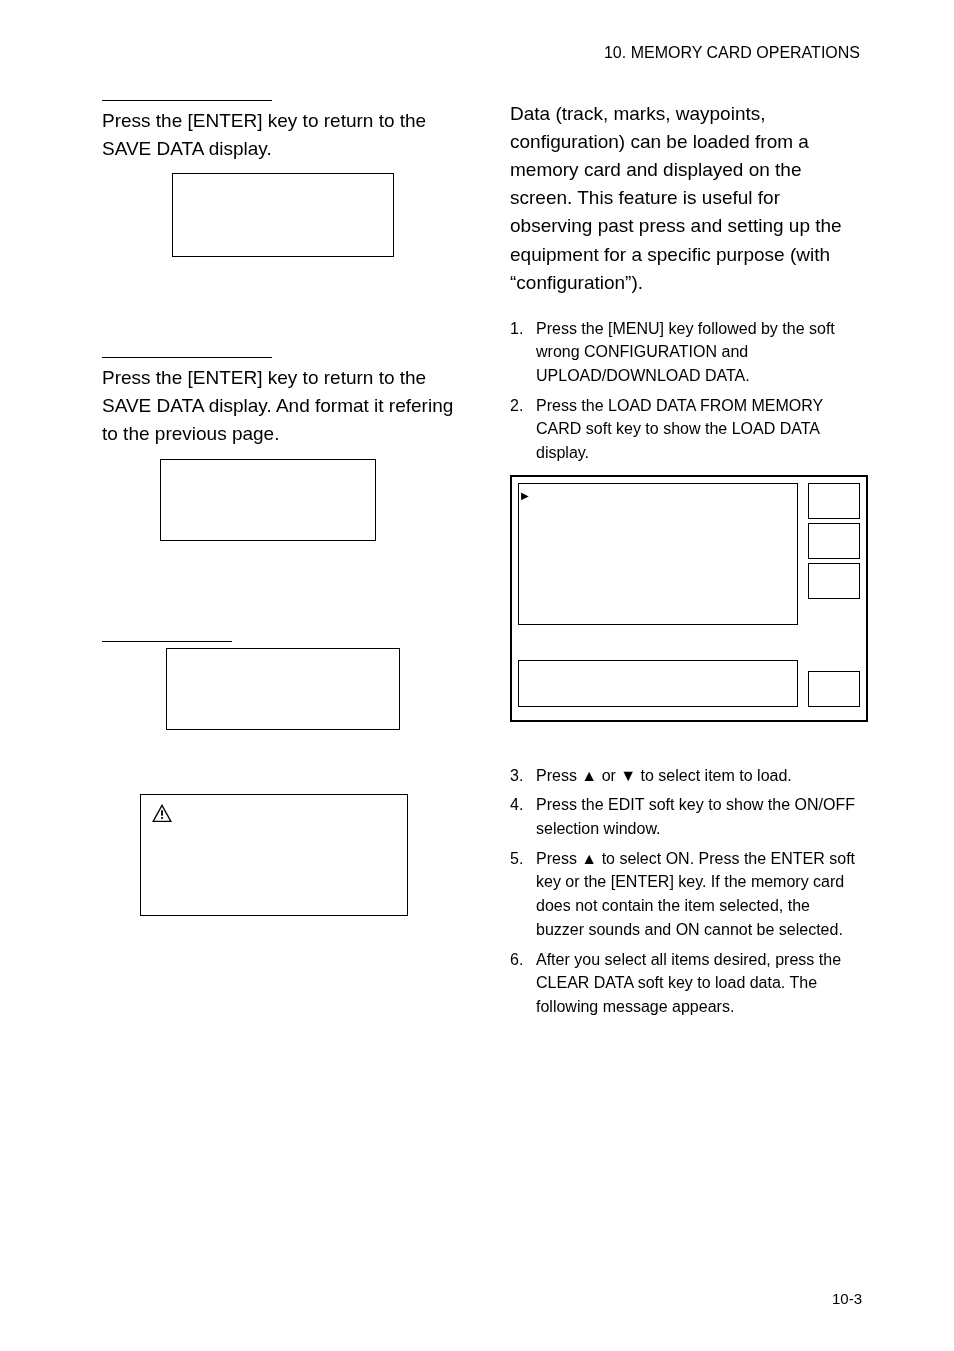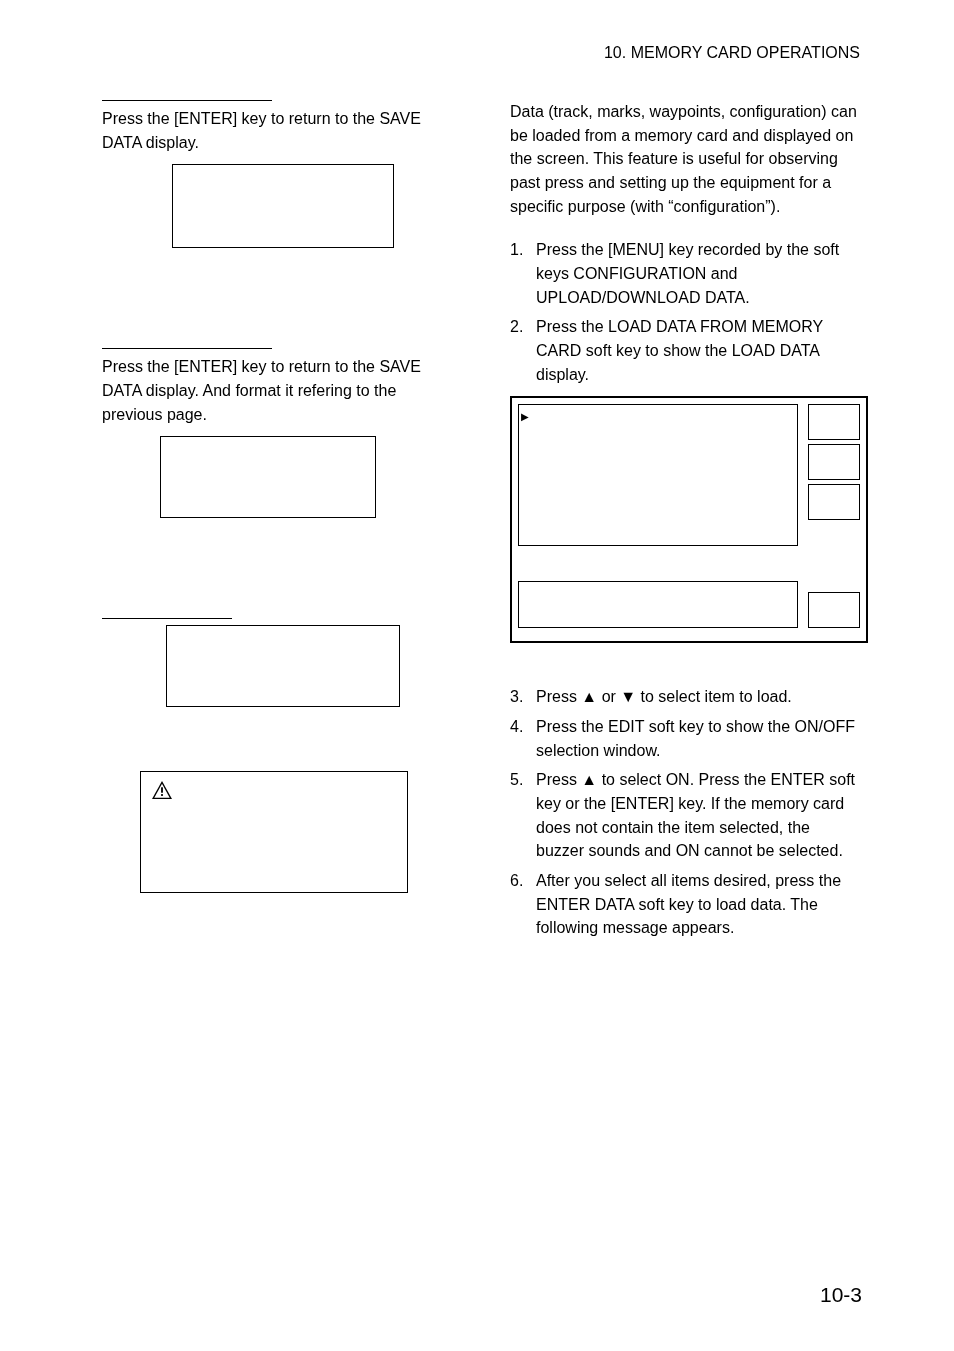--- a/index.html
+++ b/index.html
@@ -4,21 +4,21 @@
 <style>
 body{margin:0;font-family:Arial,Helvetica,sans-serif;-webkit-font-smoothing:antialiased;-moz-osx-font-smoothing:grayscale}
 .page{width:954px;height:1351px;box-sizing:border-box;padding:44px 92px 88px 102px;position:relative}
 .header{text-align:right;font-size:16px;margin-bottom:38px;padding-right:2px}
 .cols{display:flex;gap:56px}
 .col{flex:1;min-width:0}
 .rule{border:none;border-top:1px solid #000;margin:0 0 6px 0}
 .rule-sm{width:170px}
 .rule-md{width:170px}
 .rule-lg{width:130px}
-.para{font-size:16px;line-height:1.48;margin:0 0 10px 0}
+.para{font-size:19px;line-height:1.48;margin:0 0 10px 0}
 .box{border:1px solid #000;box-sizing:border-box}
 .box1{width:222px;height:84px;margin-left:70px;margin-bottom:100px}
 .box2{width:216px;height:82px;margin-left:58px;margin-bottom:100px}
 .box3{width:234px;height:82px;margin-left:64px;margin-bottom:64px}
 .box4{width:268px;height:122px;margin-left:38px;padding:8px 10px}
 .warn-icon{display:inline-block}
 .warn-icon svg{width:22px;height:20px;display:block}
 .list{margin:0 0 10px 0;padding:0;font-size:16px;line-height:1.48}
 .list li{list-style:none;display:flex;margin-bottom:6px}
 .list li .num{flex:0 0 26px}
@@ -26,21 +26,21 @@
 .load-panel{border:2px solid #000;width:358px;height:247px;box-sizing:border-box;padding:6px 6px;position:relative;margin-bottom:42px}
 .lp-top{display:flex;gap:10px;height:142px}
 .lp-left{border:1px solid #000;flex:1;padding:4px 6px;position:relative}
 .lp-arrow{position:absolute;top:6px;left:2px;font-size:10px}
 .lp-right{width:52px;display:flex;flex-direction:column;gap:4px}
 .lp-sk{border:1px solid #000;height:34px}
 .lp-bottom{display:flex;gap:10px;margin-top:12px;align-items:flex-end;height:70px}
 .lp-bl{border:1px solid #000;flex:1;height:45px}
 .lp-br{width:52px}
 .lp-br .lp-sk{height:34px}
-.pagenum{position:absolute;bottom:44px;right:92px;font-size:21px}
+.pagenum{position:absolute;bottom:44px;right:92px;font-size:15px}
 </style>
 </head>
 <body>
 
 <div class="page">
   <div class="header">10.  MEMORY  CARD  OPERATIONS</div>
   <div class="cols">
     <div class="col">
 
       <hr class="rule rule-sm">
@@ -66,21 +66,21 @@
       </div>
 
     </div>
     <div class="col">
 
       <p class="para" style="margin-bottom:20px">Data (track, marks, waypoints, configuration) can be loaded from a memory card and displayed on the screen. This feature is useful for observing past press and setting up the equipment for a specific purpose (with “configuration”).</p>
 
       <ol class="list">
         <li>
             <span class="num">1.</span>
-            <span class="txt">Press the [MENU] key recorded by the soft keys CONFIGURATION and UPLOAD/DOWNLOAD DATA.</span>
+            <span class="txt">Press the [MENU] key followed by the soft wrong CONFIGURATION and UPLOAD/DOWNLOAD DATA.</span>
           </li>
         <li>
             <span class="num">2.</span>
             <span class="txt">Press the LOAD DATA FROM MEMORY CARD soft key to show the LOAD DATA display.</span>
           </li>
       </ol>
 
       <div class="load-panel">
         <div class="lp-top">
           <div class="lp-left">
@@ -108,20 +108,20 @@
         <li>
             <span class="num">4.</span>
             <span class="txt">Press the EDIT soft key to show the ON/OFF selection window.</span>
           </li>
         <li>
             <span class="num">5.</span>
             <span class="txt">Press ▲ to select ON. Press the ENTER soft key or the [ENTER] key. If the memory card does not contain the item selected, the buzzer sounds and ON cannot be selected.</span>
           </li>
         <li>
             <span class="num">6.</span>
-            <span class="txt">After you select all items desired, press the ENTER DATA soft key to load data. The following message appears.</span>
+            <span class="txt">After you select all items desired, press the CLEAR DATA soft key to load data. The following message appears.</span>
           </li>
       </ol>
 
     </div>
   </div>
   <div class="pagenum">10-3</div>
 </div>
 
 </body></html>

